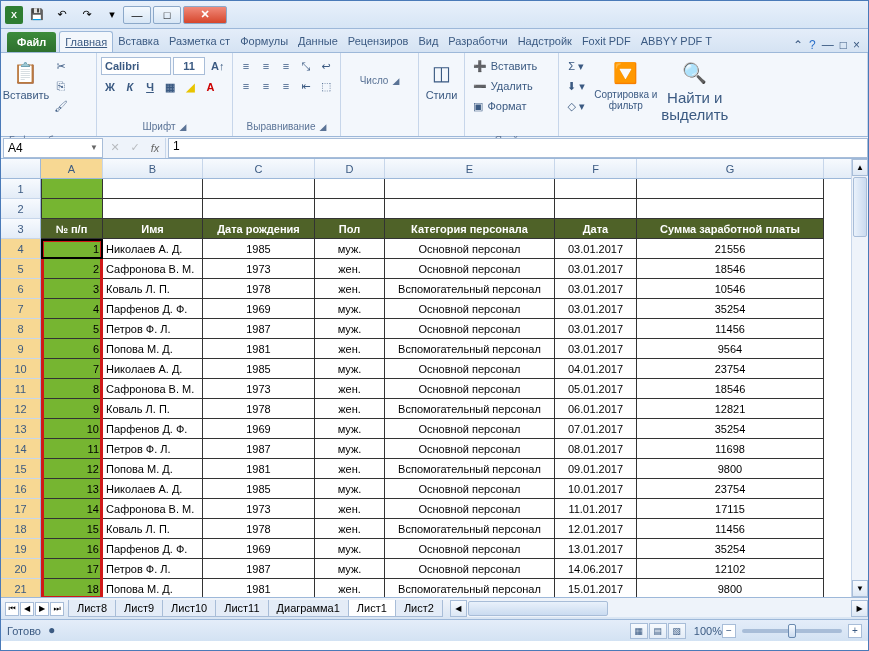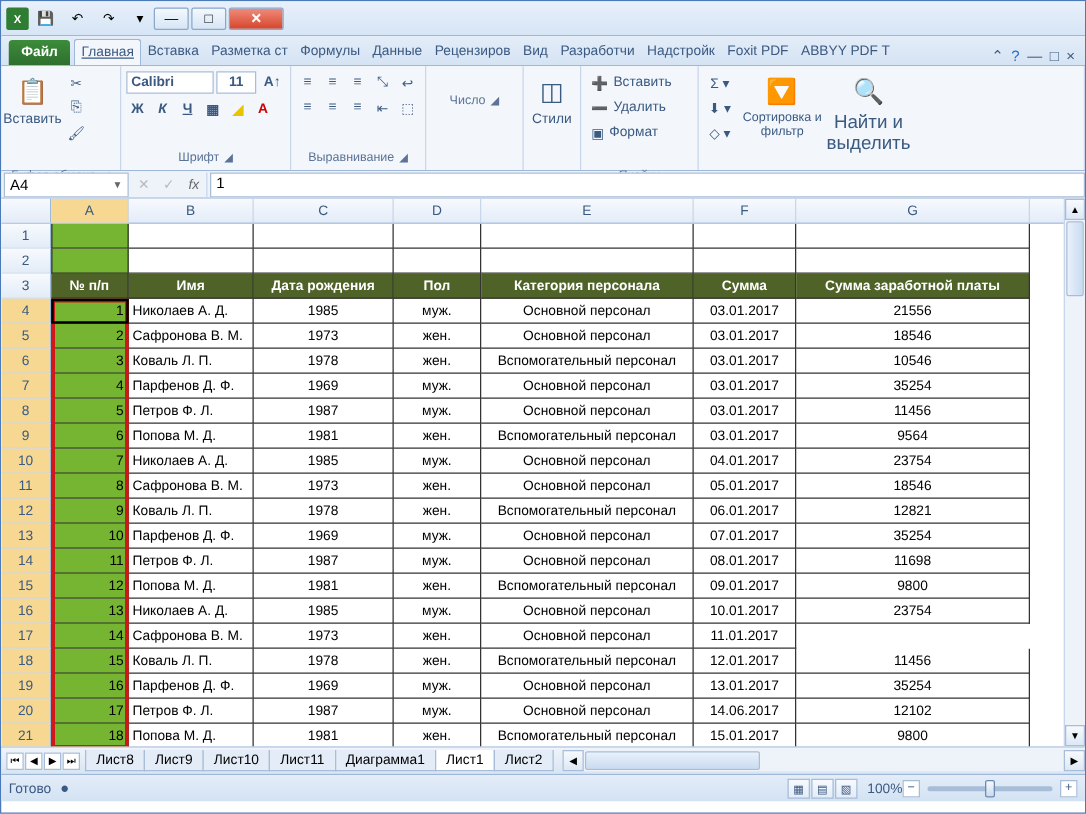--- a/index.html
+++ b/index.html
@@ -291,21 +291,21 @@
         <div class="cell cF data-cell"></div>
         <div class="cell cG data-cell"></div>
       </div>
       <div class="grow">
         <div class="rh">3</div>
         <div class="cell cA hd-cell">№ п/п</div>
         <div class="cell cB hd-cell">Имя</div>
         <div class="cell cC hd-cell">Дата рождения</div>
         <div class="cell cD hd-cell">Пол</div>
         <div class="cell cE hd-cell">Категория персонала</div>
-        <div class="cell cF hd-cell">Сумма</div>
+        <div class="cell cF hd-cell">Дата</div>
         <div class="cell cG hd-cell">Сумма заработной платы</div>
       </div>
       <div class="grow">
         <div class="rh sel">4</div>
         <div class="cell cA num-cell">1</div>
         <div class="cell cB data-cell name-cell">Николаев А. Д.</div>
         <div class="cell cC data-cell">1985</div>
         <div class="cell cD data-cell">муж.</div>
         <div class="cell cE data-cell">Основной персонал</div>
         <div class="cell cF data-cell">03.01.2017</div>
@@ -432,20 +432,21 @@
         <div class="cell cG data-cell">23754</div>
       </div>
       <div class="grow">
         <div class="rh sel">17</div>
         <div class="cell cA num-cell">14</div>
         <div class="cell cB data-cell name-cell">Сафронова В. М.</div>
         <div class="cell cC data-cell">1973</div>
         <div class="cell cD data-cell">жен.</div>
         <div class="cell cE data-cell">Основной персонал</div>
         <div class="cell cF data-cell">11.01.2017</div>
+        <div class="cell cG data-cell">17115</div>
       </div>
       <div class="grow">
         <div class="rh sel">18</div>
         <div class="cell cA num-cell">15</div>
         <div class="cell cB data-cell name-cell">Коваль Л. П.</div>
         <div class="cell cC data-cell">1978</div>
         <div class="cell cD data-cell">жен.</div>
         <div class="cell cE data-cell">Вспомогательный персонал</div>
         <div class="cell cF data-cell">12.01.2017</div>
         <div class="cell cG data-cell">11456</div>

